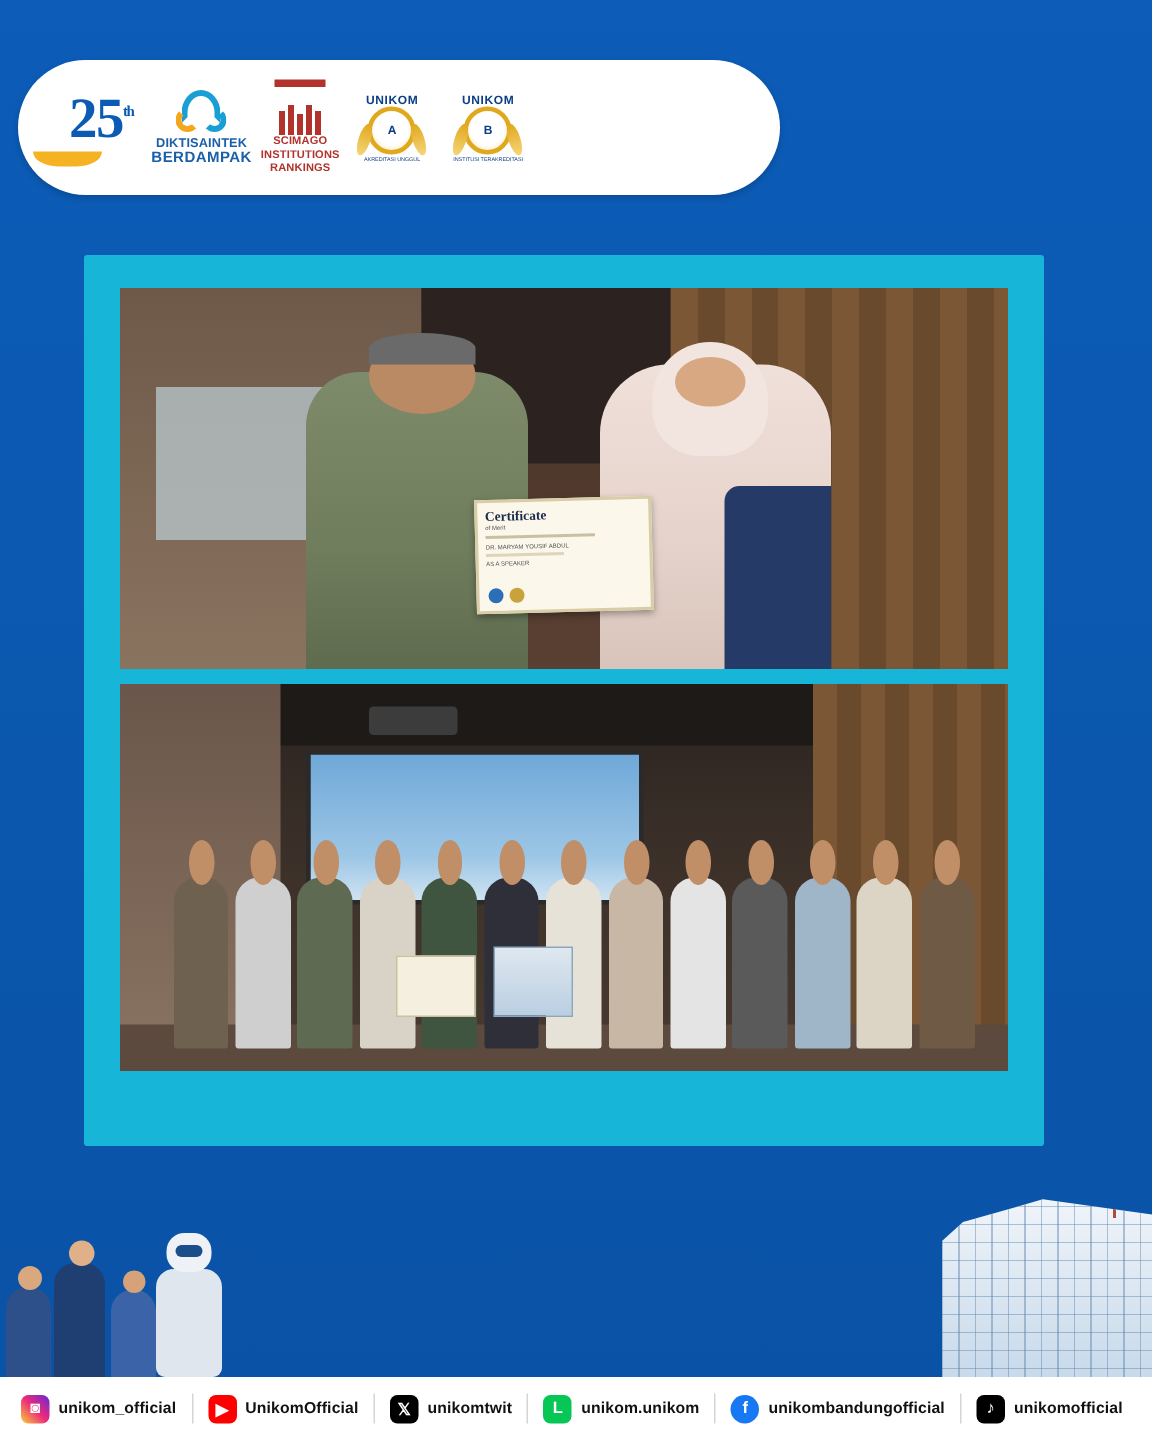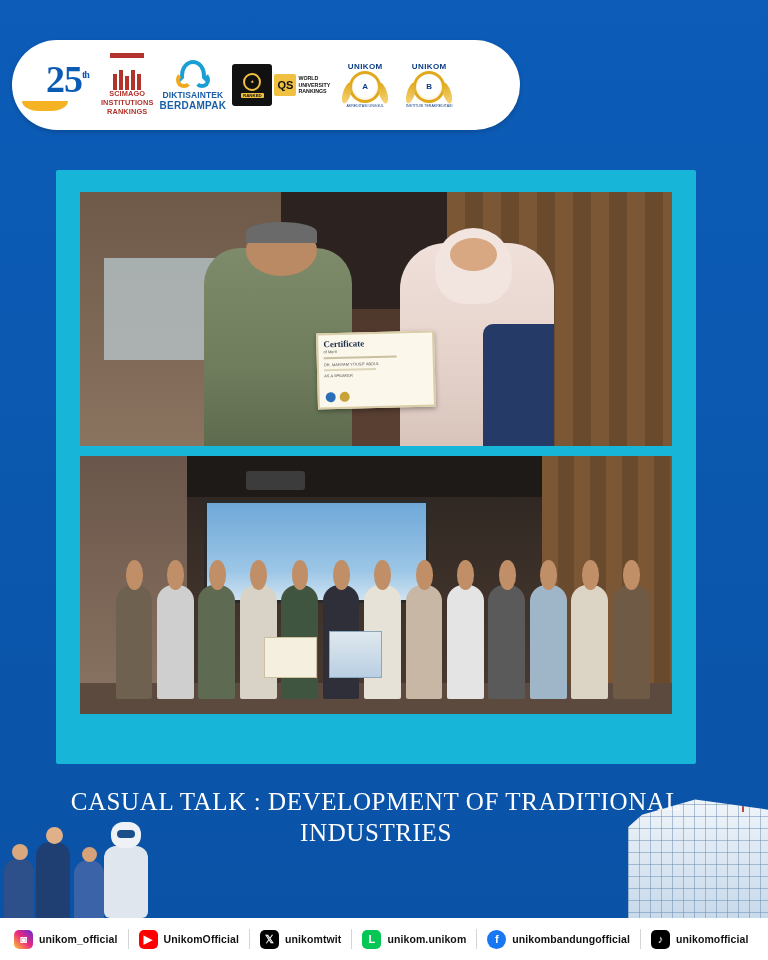--- a/index.html
+++ b/index.html
@@ -350,62 +350,50 @@
 
   <div class="badge-bar">
 
     <div class="anniv">
       <div>
         <div class="anniv-num">
           <span>25</span><span class="anniv-th">th</span>
         </div>
         <div class="anniv-swoosh"></div>
       </div>
+    </div>
+
+    <div class="logo-cell">
+      <div class="dikti-mark">
+        <div class="swirl"></div>
+          <div class="swirl2"></div>
+          <div class="swirl3"></div>
+      </div>
+      <div class="dikti-t1">DIKTISAINTEK</div>
+      <div class="dikti-t2">BERDAMPAK</div>
     </div>
 
     <div class="logo-cell">
       <div>
         <div class="scimago-top"></div>
         <div class="scimago-mark">
           <i style="height:16px"></i>
             <i style="height:20px"></i>
             <i style="height:14px"></i>
             <i style="height:20px"></i>
             <i style="height:16px"></i>
         </div>
       </div>
       <div class="scimago-txt">
         <div>SCIMAGO</div>
         <div>INSTITUTIONS</div>
         <div>RANKINGS</div>
       </div>
     </div>
 
-    <div class="logo-cell">
-      <div class="dikti-mark">
-        <div class="swirl"></div>
-          <div class="swirl2"></div>
-          <div class="swirl3"></div>
-      </div>
-      <div class="dikti-t1">DIKTISAINTEK</div>
-      <div class="dikti-t2">BERDAMPAK</div>
-    </div>
-
-    <div class="qs-block">
-      <div class="qs-dark">
-        <div class="seal">★</div>
-        <div class="rk">RANKED</div>
-      </div>
-      <div class="qs-box">QS</div>
-      <div class="qs-words">
-        <div>WORLD</div>
-        <div>UNIVERSITY</div>
-        <div>RANKINGS</div>
-      </div>
-    </div>
 
     <div class="unikom-seal">
       <div class="cap">UNIKOM</div>
       <div class="ring">A</div>
       <div class="sub">AKREDITASI UNGGUL</div>
     </div>
 
     <div class="unikom-seal">
       <div class="cap">UNIKOM</div>
       <div class="ring">B</div>
@@ -461,21 +449,20 @@
         <div class="person" style="left:69%; background:#5a5a5a;"></div>
         <div class="person" style="left:76%; background:#9fb6c9;"></div>
         <div class="person" style="left:83%; background:#dcd5c6;"></div>
         <div class="person" style="left:90%; background:#6f5a45;"></div>
         <div class="cert-hold"></div>
         <div class="poster-hold"></div>
       </div>
     </div>
   </div>
 
-  <div class="title">CASUAL TALK : DEVELOPMENT OF TRADITIONAL INDUSTRIES</div>
 
   <div class="people-art">
     <div class="pa" style="left:4px;  width:30px; height:60px; background:#2d4f8a;"></div>
     <div class="pa-head" style="left:12px; bottom:58px; width:16px; height:16px; background:#d9a87e;"></div>
     <div class="pa" style="left:36px; width:34px; height:76px; background:#1f3f73;"></div>
     <div class="pa-head" style="left:46px; bottom:74px; width:17px; height:17px; background:#e0b189;"></div>
     <div class="pa" style="left:74px; width:30px; height:58px; background:#3b63a8;"></div>
     <div class="pa-head" style="left:82px; bottom:56px; width:15px; height:15px; background:#d6a279;"></div>
     <div class="robot"></div>
   </div>

